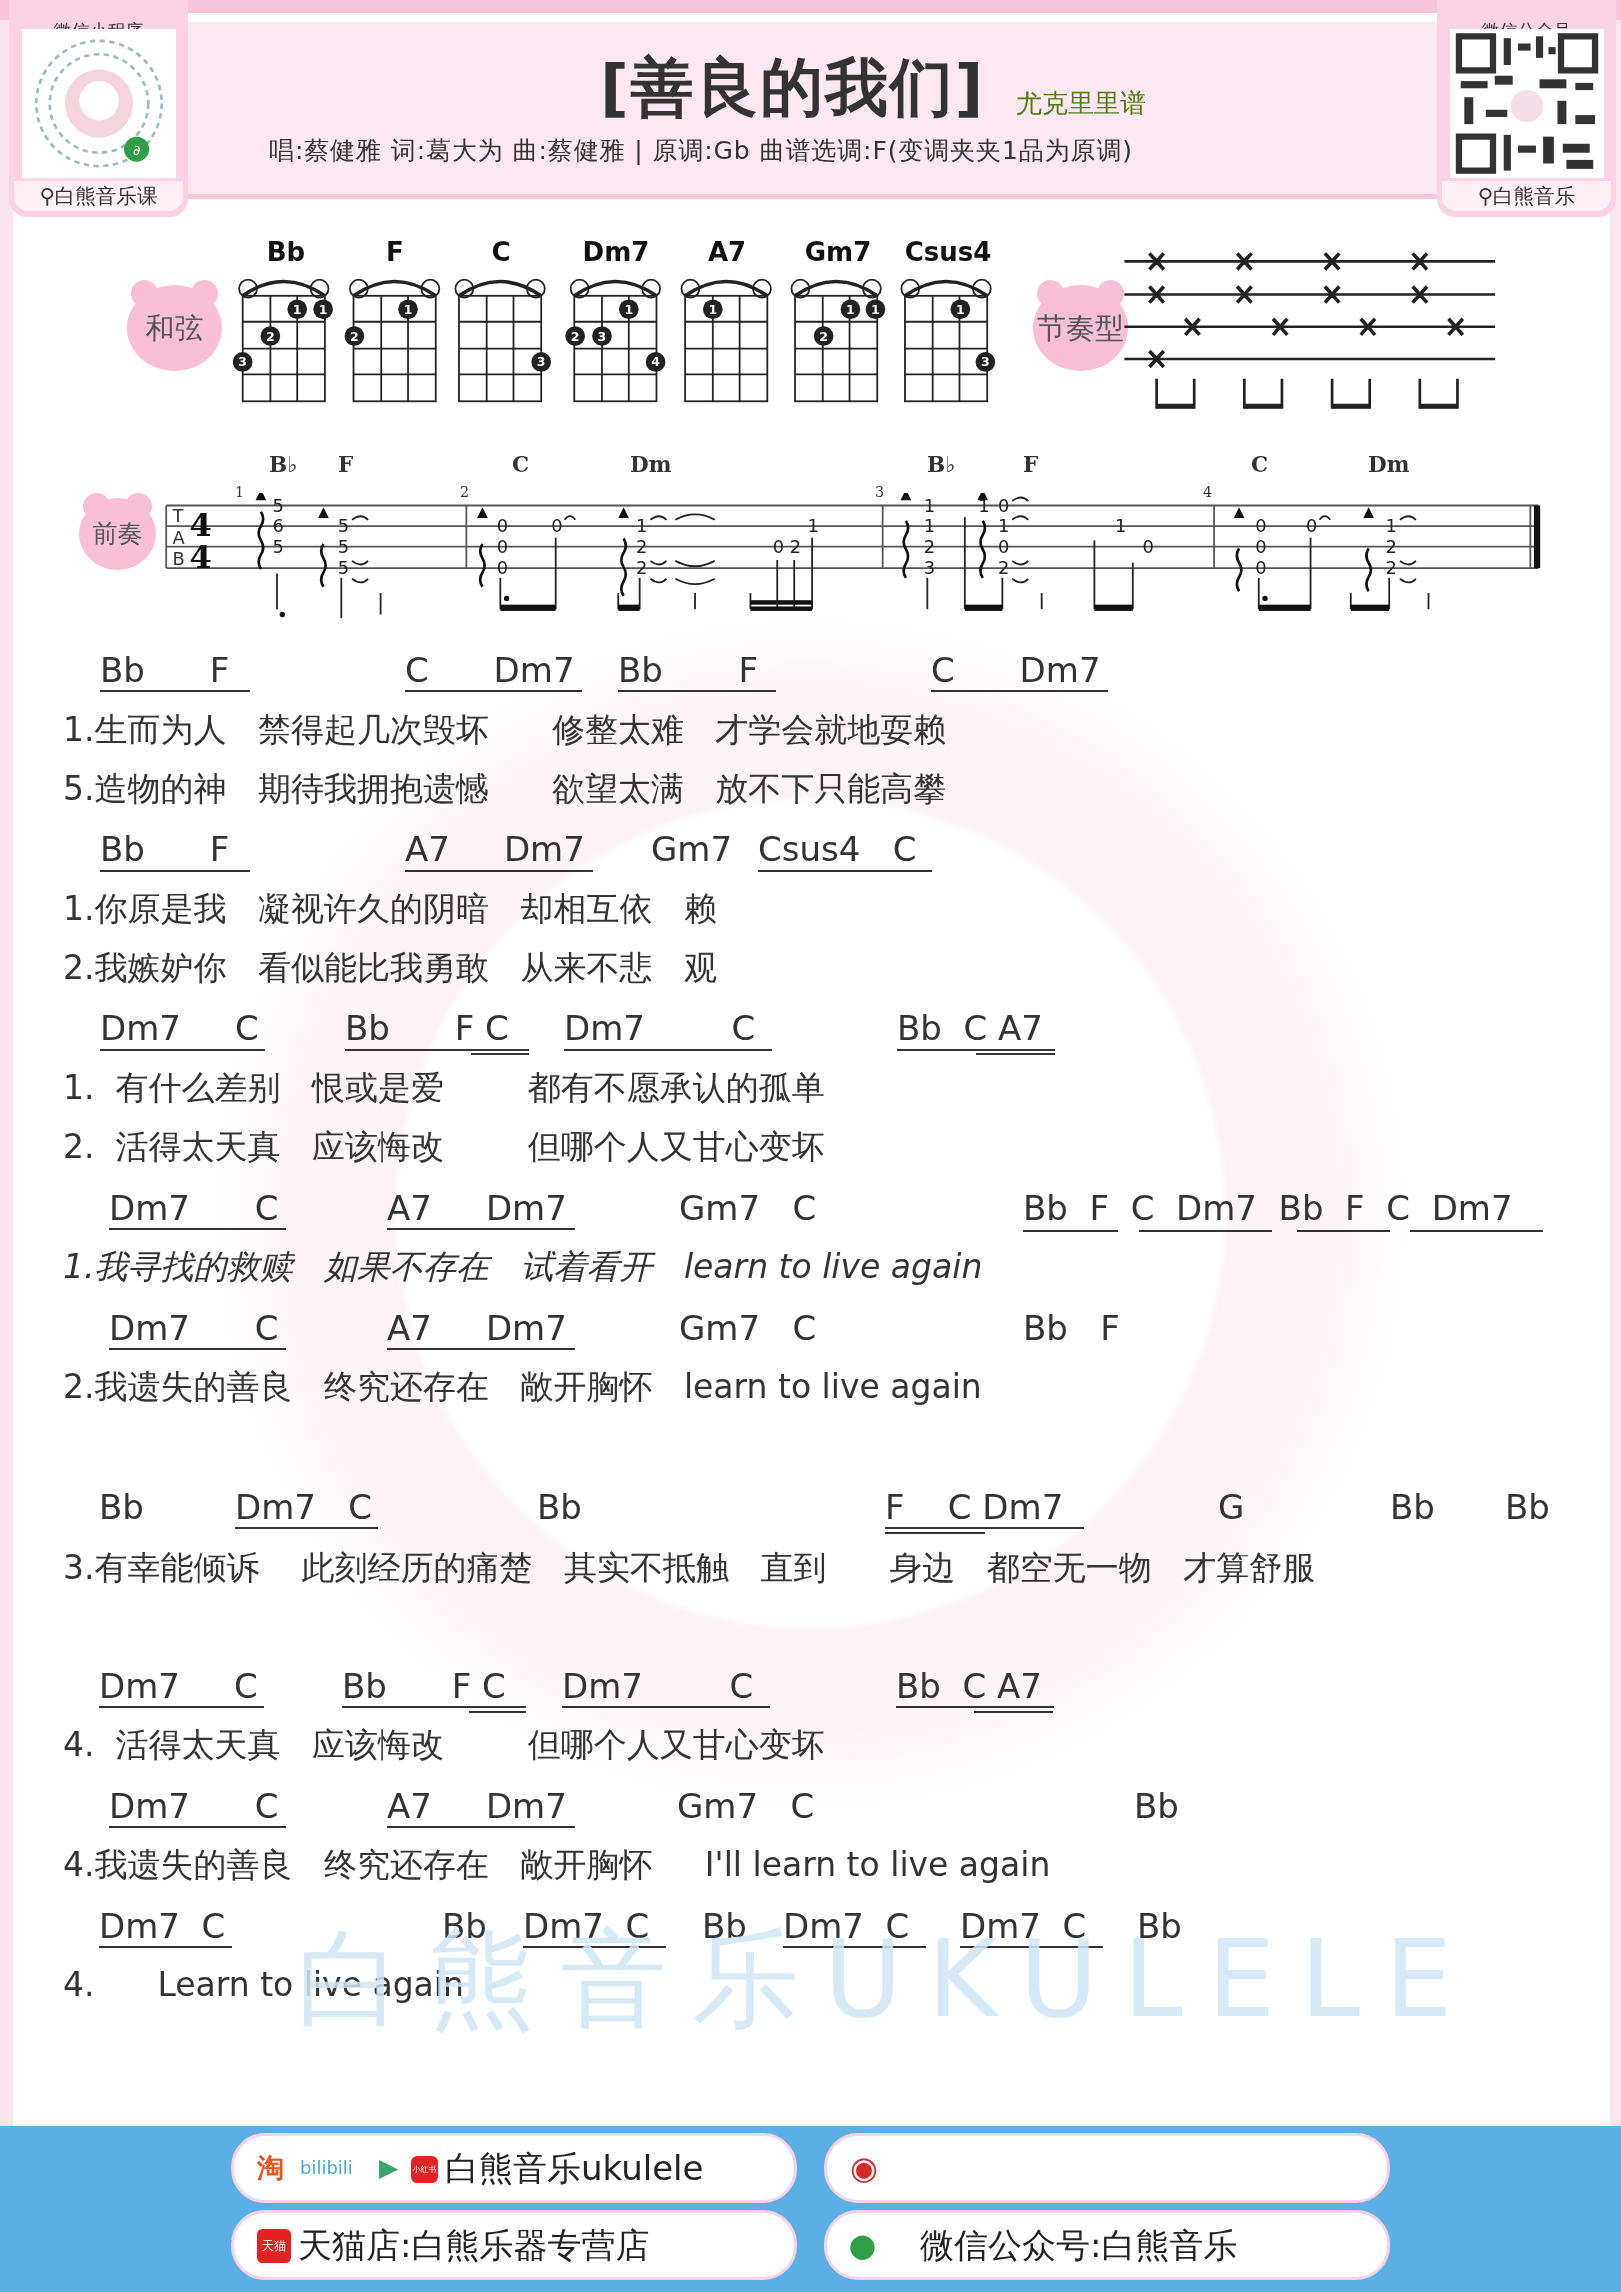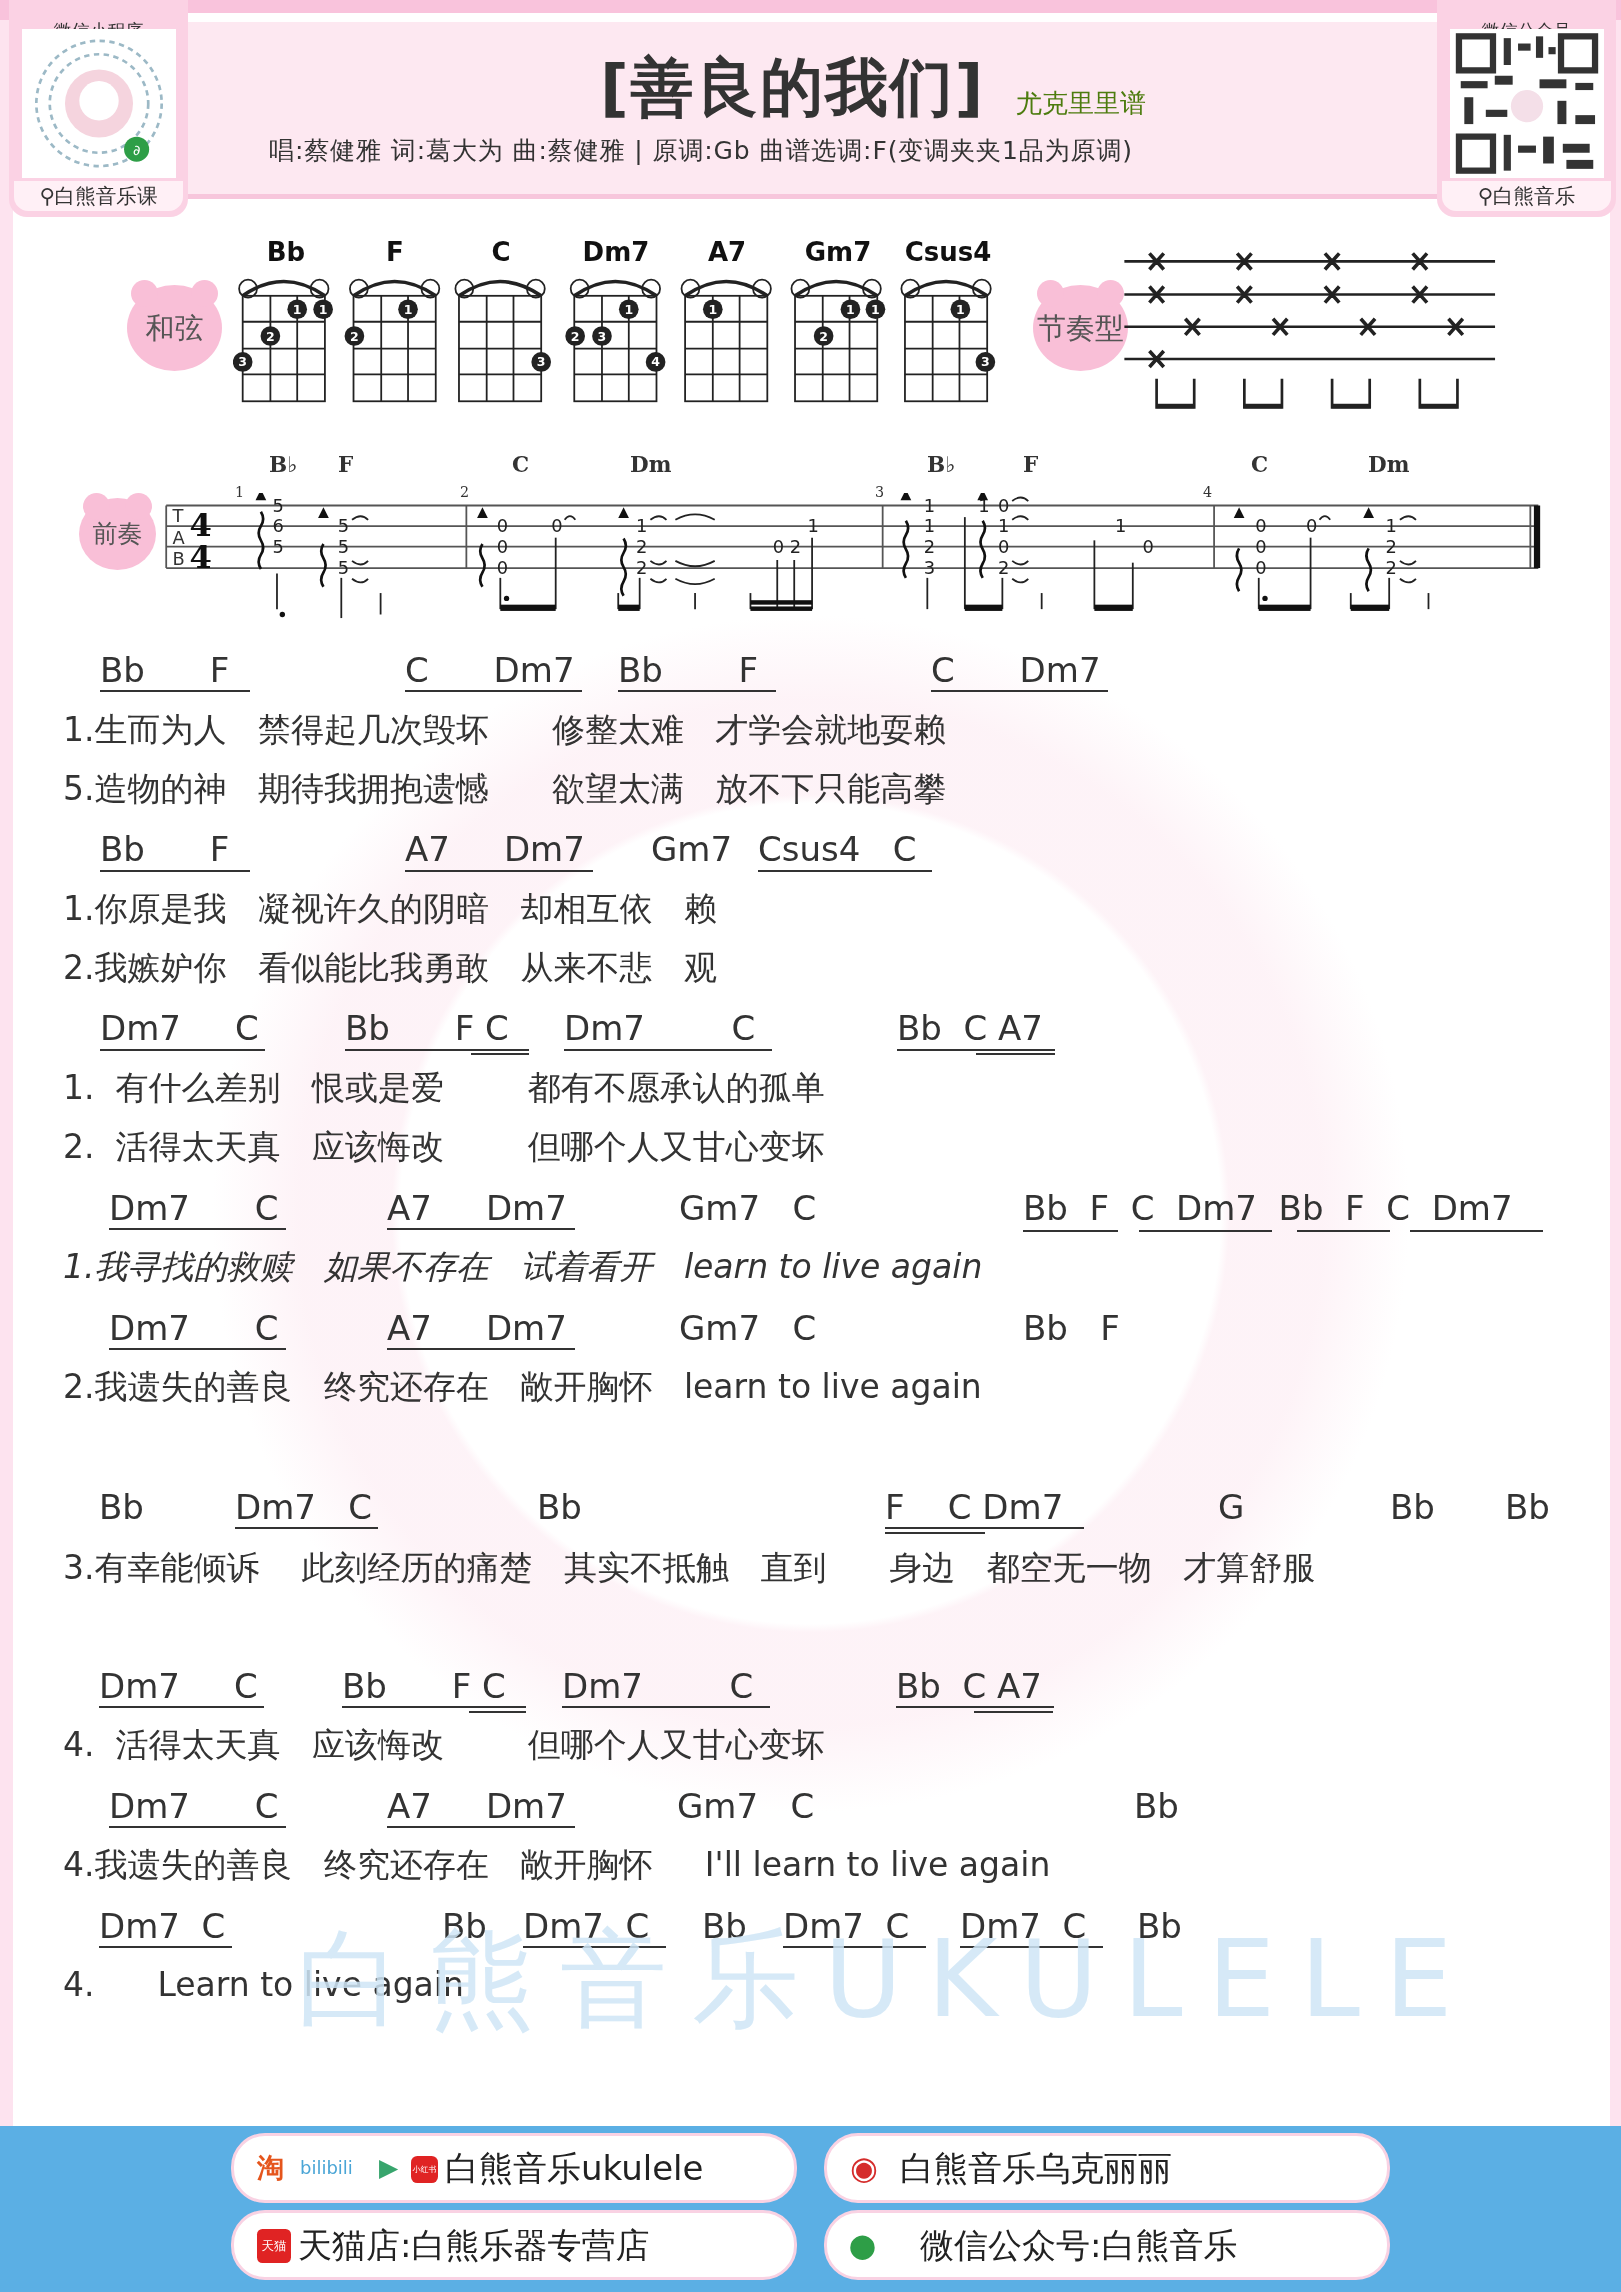--- a/index.html
+++ b/index.html
@@ -455,21 +455,20 @@
 <div class="footer"></div>
 <div class="pill" style="left:231px;top:2133px;">
   <span style="position:absolute;left:23px;top:0;font-size:27px;color:#e5551c;font-weight:bold;">淘</span>
   <span style="position:absolute;left:66px;top:0;font-size:18px;color:#4aa5d6;">bilibili</span>
   <span style="position:absolute;left:145px;top:0;font-size:25px;color:#38a56d;">▶</span>
   <span style="position:absolute;left:177px;top:19.7px;width:27px;height:27px;background:#e02323;border-radius:6.3px;color:#fff;font-size:8px;line-height:27px;text-align:center;">小红书</span>
   <span style="position:absolute;left:211px;top:0;">白熊音乐ukulele</span>
 </div>
 <div class="pill" style="left:824px;top:2133px;">
   <span style="position:absolute;left:23px;top:0;font-size:32px;color:#d52c2b;">◉</span>
-  <span style="position:absolute;left:73px;top:0;">白熊音乐乌克丽丽</span>
 </div>
 <div class="pill" style="left:231px;top:2210px;">
   <span style="position:absolute;left:23px;top:16px;width:34px;height:34px;background:#e02323;border-radius:5.4px;color:#fff;font-size:12.5px;line-height:34px;text-align:center;">天猫</span>
   <span style="position:absolute;left:64px;top:0;">天猫店:白熊乐器专营店</span>
 </div>
 <div class="pill" style="left:824px;top:2210px;">
   <span style="position:absolute;left:21.5px;top:0;font-size:32px;color:#2e9e47;">●</span>
   <span style="position:absolute;left:73px;top:0;margin-left:20px;">微信公众号:白熊音乐</span>
 </div>
 

